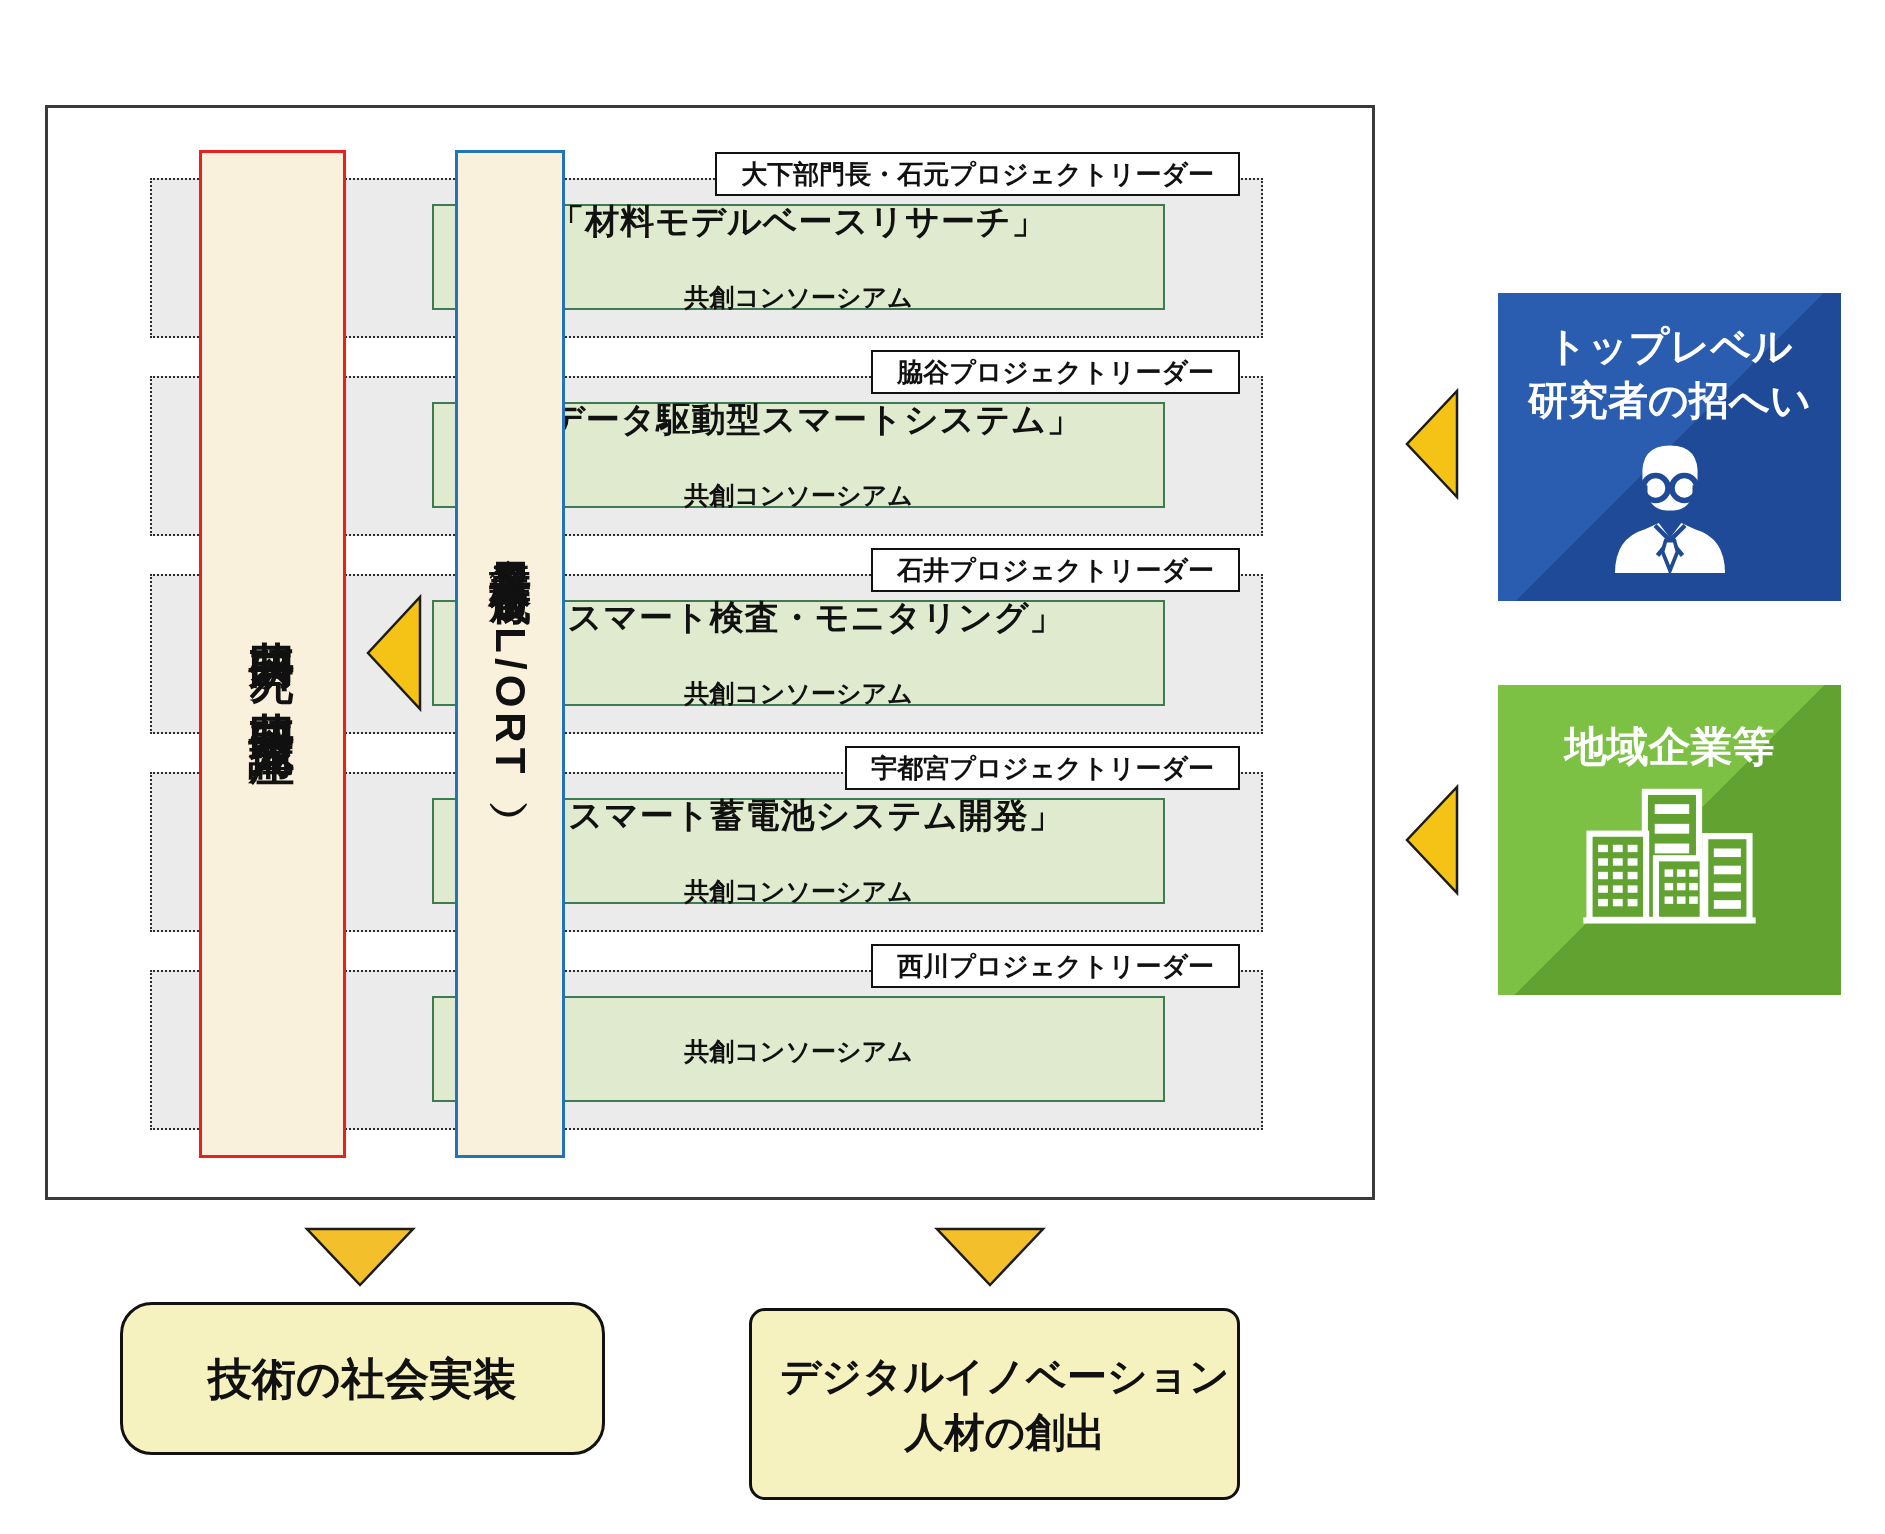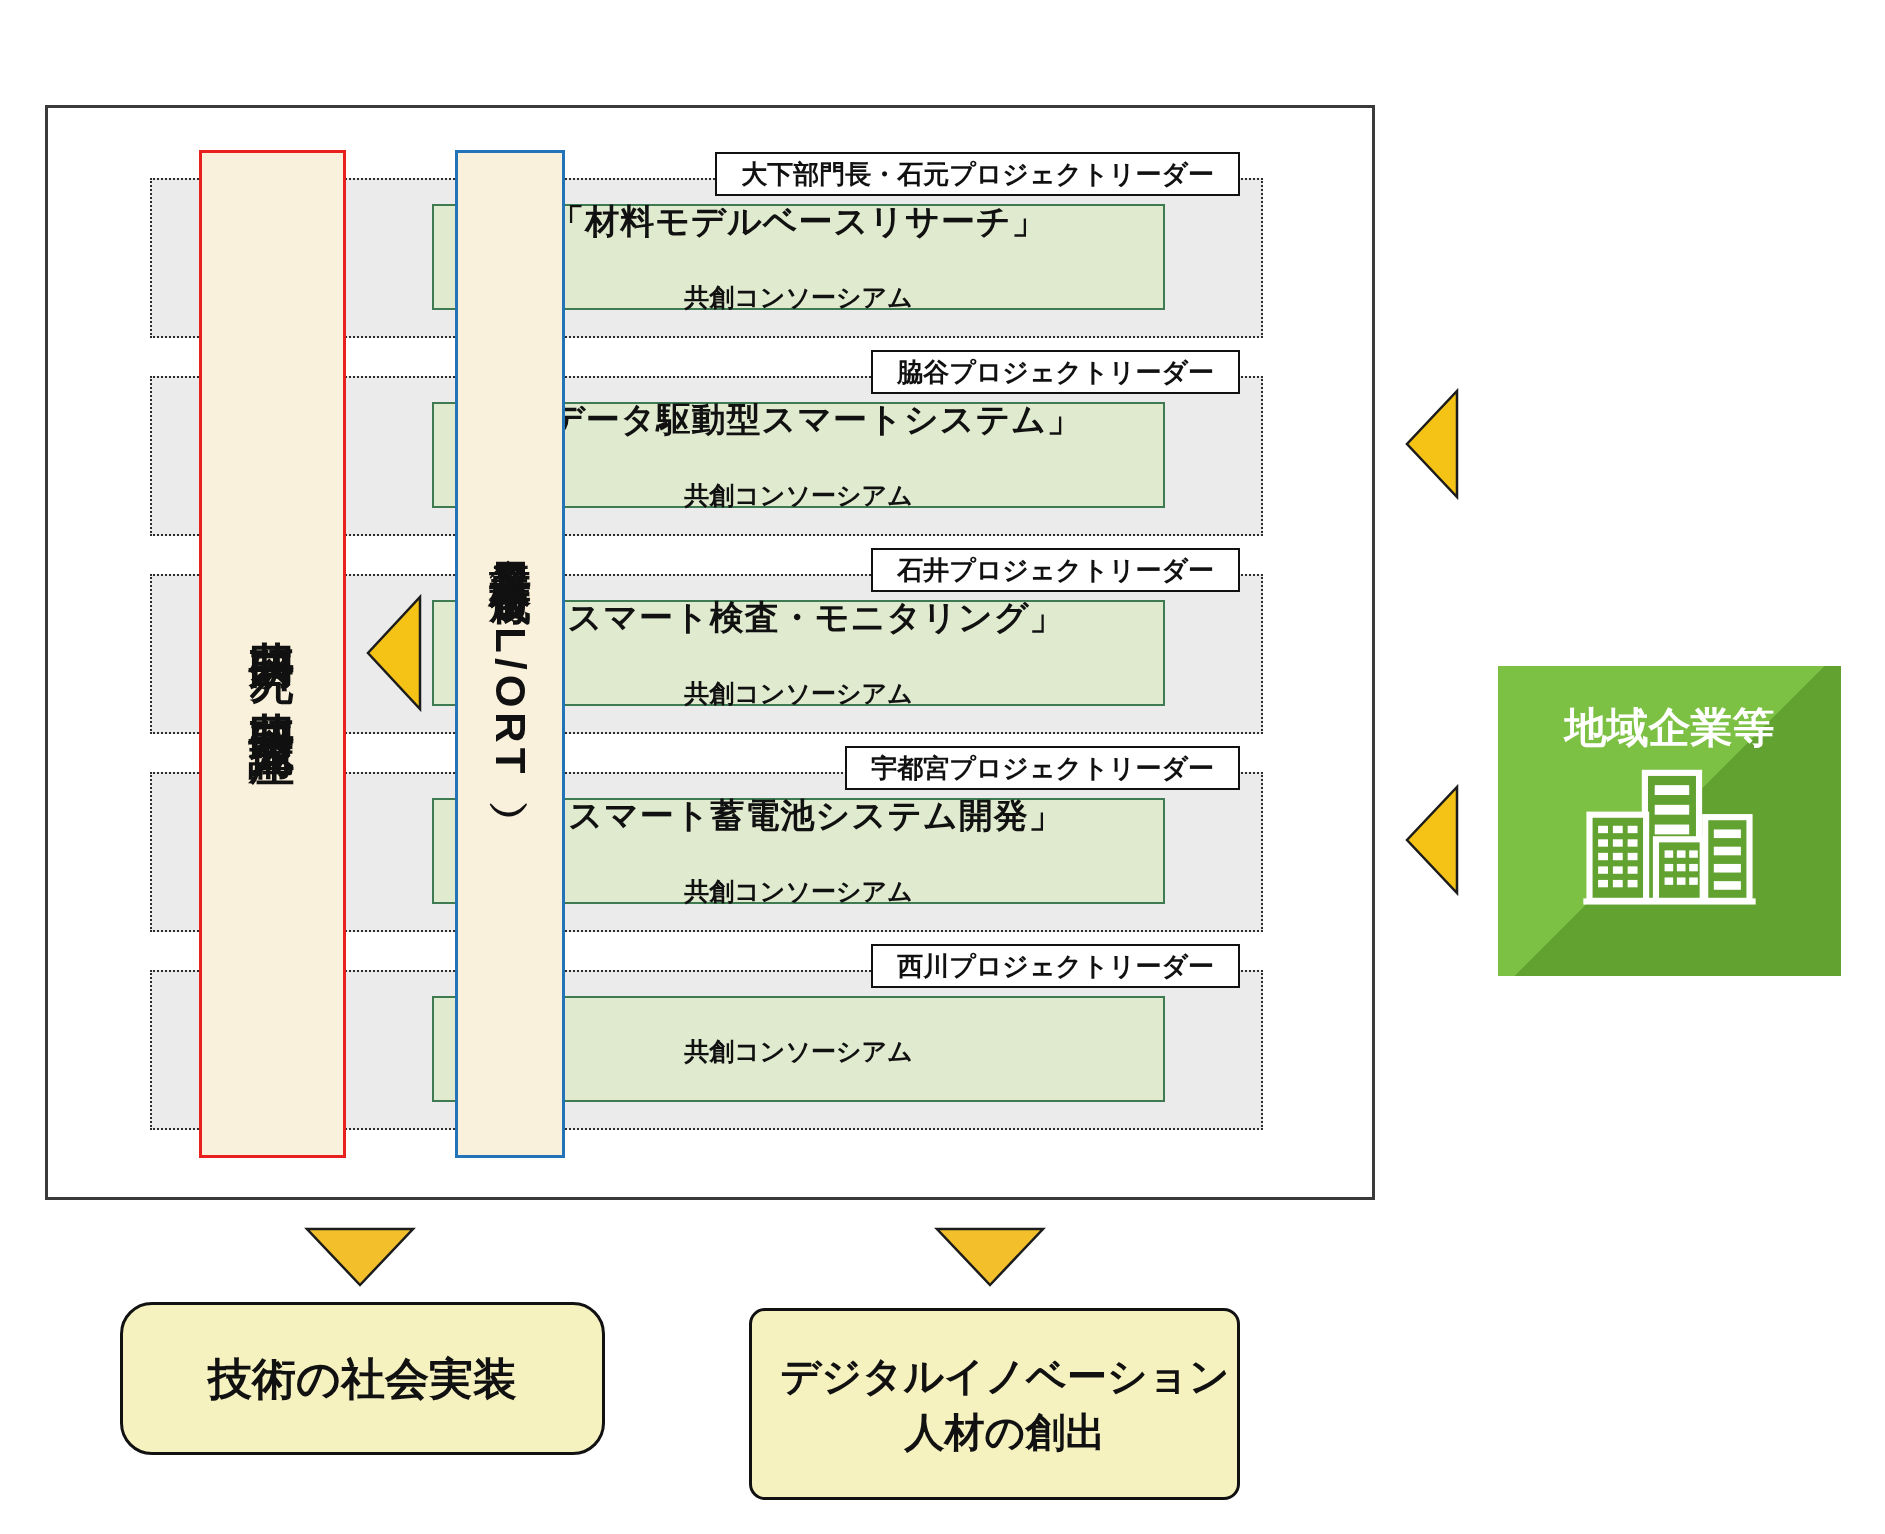--- a/index.html
+++ b/index.html
@@ -48,21 +48,21 @@
     letter-spacing:5px;white-space:nowrap;}
   .vtext-red{font-size:46px;}
   .vtext-blue{font-size:42px;}
 
   .arrow-svg{position:absolute;z-index:5;}
 
   .side-panel{position:absolute;left:1498px;width:343px;box-sizing:border-box;
     display:flex;flex-direction:column;align-items:center;z-index:1;}
   .panel-blue{top:293px;height:308px;
     background:linear-gradient(135deg,var(--panel-blue-light) 50%,var(--panel-blue-dark) 50%);}
-  .panel-green{top:666px;height:310px;
+  .panel-green{top:685px;height:310px;
     background:linear-gradient(135deg,var(--panel-green-light) 50%,var(--panel-green-dark) 50%);}
   .panel-text{color:#ffffff;font-weight:800;text-align:center;line-height:1.35;}
   .panel-blue .panel-text{font-size:40px;margin-top:26px;}
   .panel-green .panel-text{font-size:42px;margin-top:34px;}
   .panel-icon{margin-top:6px;}
 
   .outcome-box{position:absolute;background:var(--bottom-yellow);
     border:3.5px solid var(--ink);border-radius:16px;box-sizing:border-box;
     display:flex;flex-direction:column;align-items:center;justify-content:center;z-index:1;}
   .outcome-left{left:120px;top:1302px;width:485px;height:153px;border-radius:32px;}
@@ -120,20 +120,36 @@
     <polygon points="56,3 56,115 4,59" fill="var(--arrow-yellow)" stroke="#1c1c1c" stroke-width="2.5"></polygon>
   </svg>
 
   <svg class="arrow-svg" style="left:1403px;top:388px" width="58" height="112" viewBox="0 0 58 112">
     <polygon points="54,3 54,109 4,56" fill="var(--arrow-yellow)" stroke="#1c1c1c" stroke-width="2.5"></polygon>
   </svg>
   <svg class="arrow-svg" style="left:1403px;top:784px" width="58" height="112" viewBox="0 0 58 112">
     <polygon points="54,3 54,109 4,56" fill="var(--arrow-yellow)" stroke="#1c1c1c" stroke-width="2.5"></polygon>
   </svg>
 
+  <div class="side-panel panel-blue">
+    <div class="panel-text">
+      <span>トップレベル</span><br>
+      <span>研究者の招へい</span>
+    </div>
+    <svg class="panel-icon" width="150" height="140" viewBox="0 0 120 112">
+      <path d="M38 36 Q36 10 60 10 Q84 10 82 36 L82 42 L38 42 Z" fill="#ffffff"></path>
+      <rect x="42" y="24" width="36" height="38" rx="15" fill="#ffffff"></rect>
+      <circle cx="48.5" cy="44" r="10" fill="none" stroke="var(--panel-blue-dark)" stroke-width="4.5"></circle>
+      <circle cx="71.5" cy="44" r="10" fill="none" stroke="var(--panel-blue-dark)" stroke-width="4.5"></circle>
+      <path d="M58 43 Q60 39.5 62 43" fill="none" stroke="var(--panel-blue-dark)" stroke-width="3.5"></path>
+      <path d="M16 112 Q16 84 40 77 L51 72 L60 84 L69 72 L80 77 Q104 84 104 112 Z" fill="#ffffff"></path>
+      <path d="M48 74 L60 86 L50 98 M72 74 L60 86 L70 98" fill="none" stroke="var(--panel-blue-dark)" stroke-width="3.5"></path>
+      <path d="M56.5 86 L63.5 86 L66 95 L60 110 L54 95 Z" fill="#ffffff" stroke="var(--panel-blue-dark)" stroke-width="3"></path>
+    </svg>
+  </div>
 
   <div class="side-panel panel-green">
     <div class="panel-text">地域企業等</div>
     <svg class="panel-icon" width="185" height="160" viewBox="0 0 150 130">
       <rect x="55" y="8" width="44" height="104" fill="var(--panel-green-dark)" stroke="#ffffff" stroke-width="5"></rect>
       <rect x="63" y="18" width="28" height="8" fill="#ffffff"></rect>
       <rect x="63" y="34" width="28" height="8" fill="#ffffff"></rect>
       <rect x="63" y="50" width="28" height="8" fill="#ffffff"></rect>
       <rect x="10" y="42" width="46" height="70" fill="var(--panel-green-dark)" stroke="#ffffff" stroke-width="5"></rect>
       <g fill="#ffffff">

